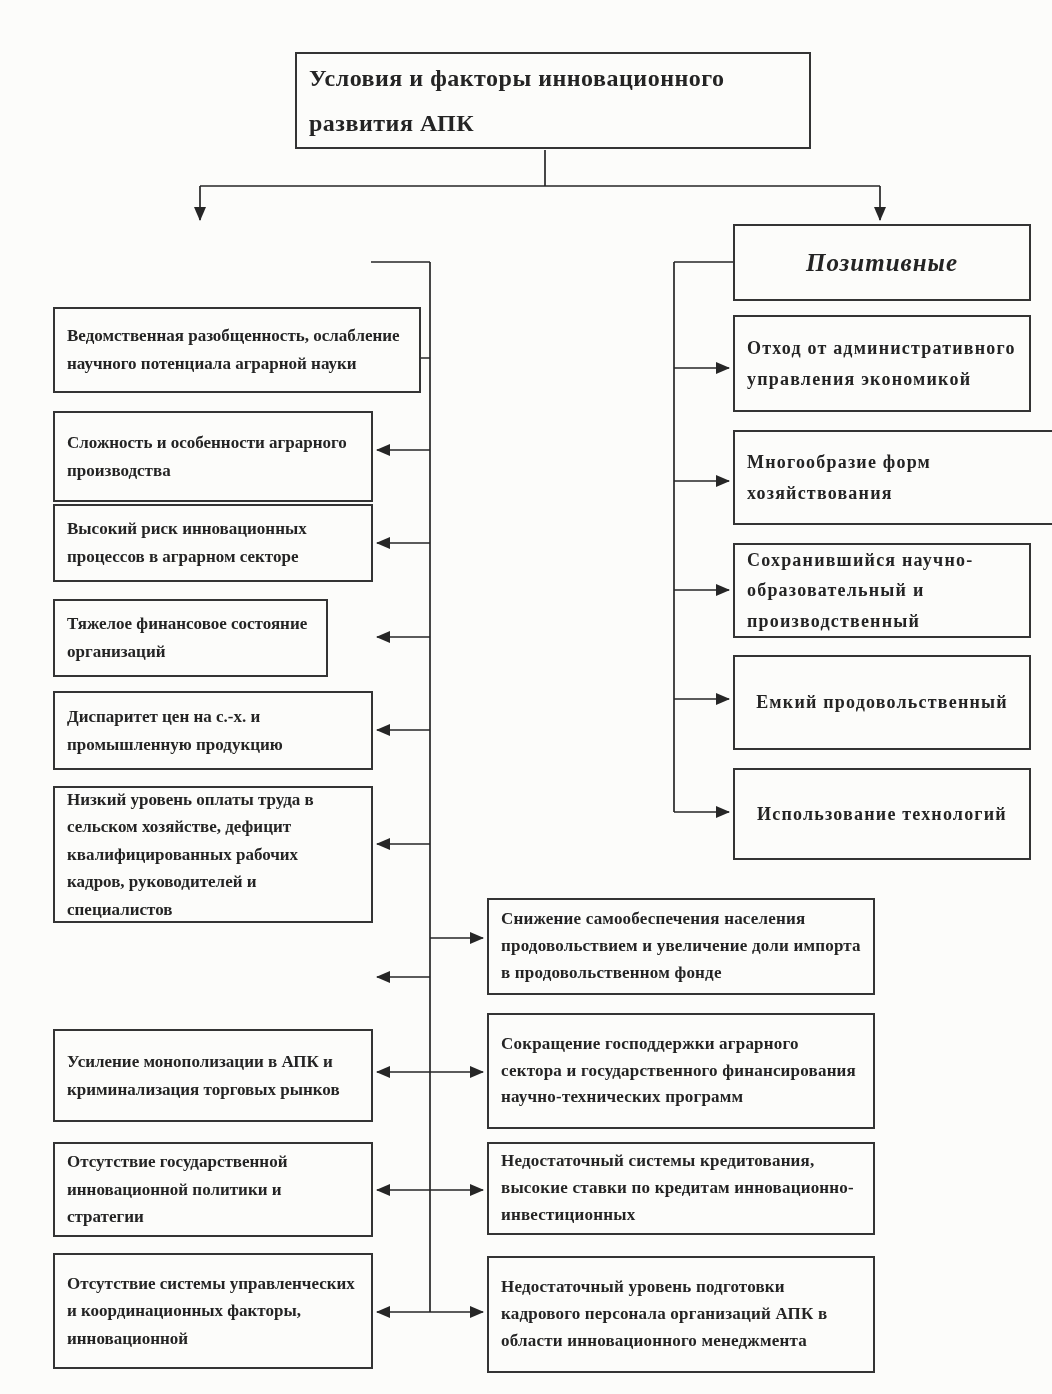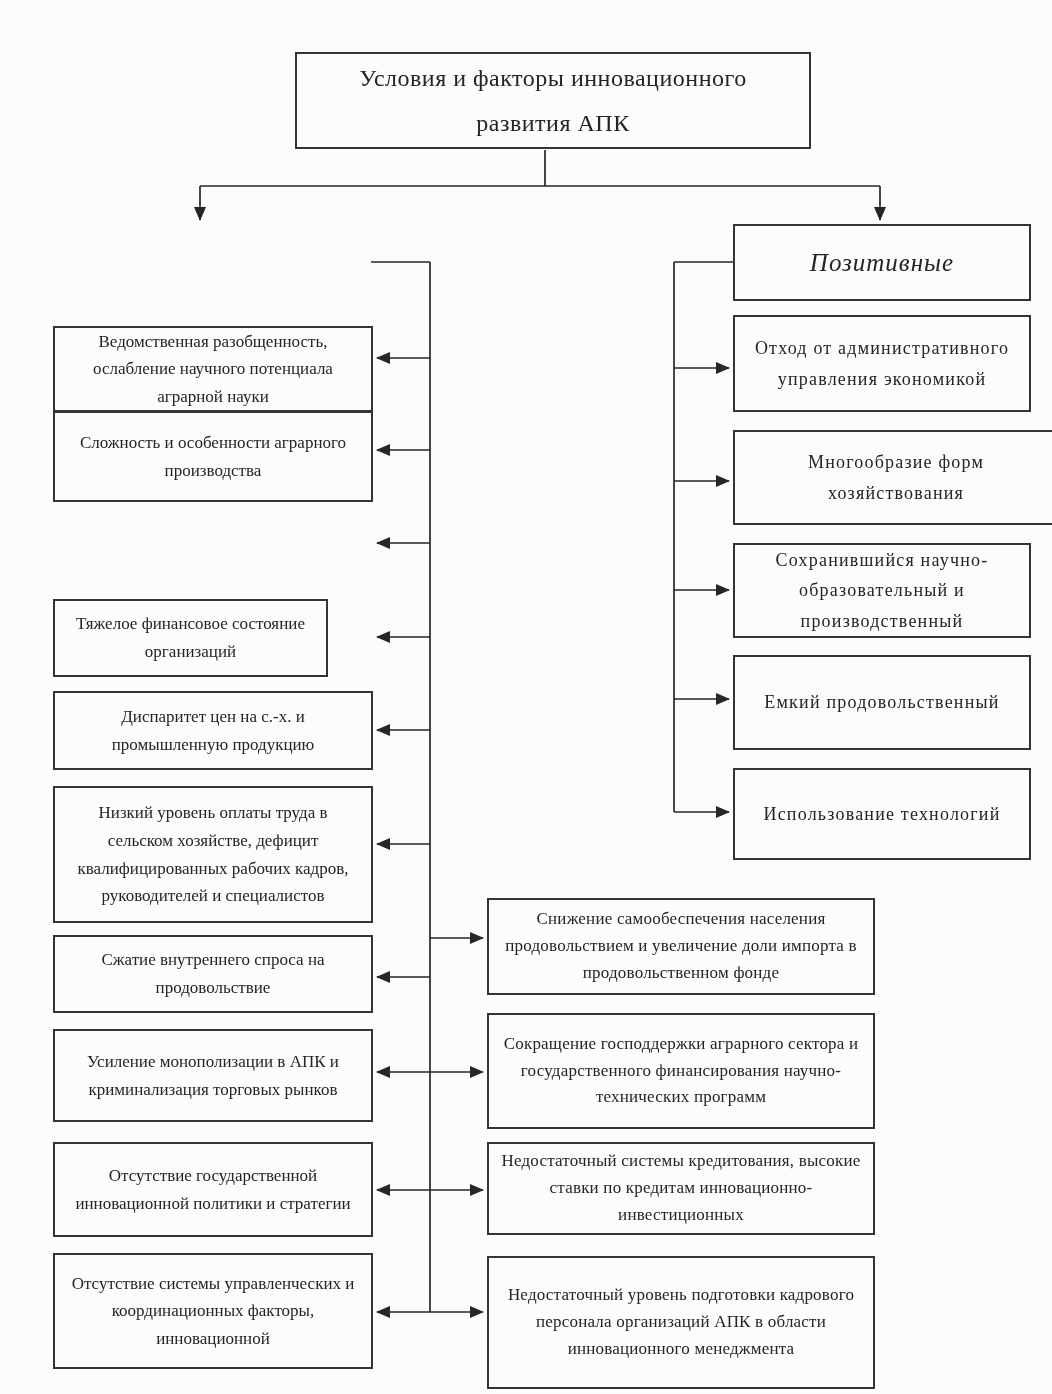--- a/index.html
+++ b/index.html
@@ -9,24 +9,23 @@
     font-family:"Liberation Serif","DejaVu Serif",serif;
     color:#242424;
   }
   .canvas{position:absolute;inset:0;width:1052px;height:1394px;}
   svg.wires{position:absolute;left:0;top:0;width:1052px;height:1394px;pointer-events:none;}
   .node{
     position:absolute;
     border:2px solid #343434;
     background:#fcfcfa;
     display:flex;align-items:center;justify-content:center;
-    text-align:center;
     box-sizing:border-box;
     padding:0 12px;
-    font-size:17px;line-height:1.6;
+    font-size:17px;line-height:1.6;font-weight:bold;
   }
   .node.title{font-size:24px;line-height:1.85;letter-spacing:0.5px;}
   .node.branch{font-style:italic;font-size:25px;letter-spacing:1px;}
   .node.pos{font-size:18px;line-height:1.7;letter-spacing:1.2px;}
   .node.mid{font-size:17px;line-height:1.58;letter-spacing:0.2px;}
   .node.neg{line-height:1.62;}
 </style>
 </head>
 <body>
 
@@ -76,37 +75,37 @@
   </svg>
 
   <div class="node title" style="left:295px;top:52px;width:516px;height:97px">
     <span>Условия и факторы инновационного развития АПК</span>
   </div>
 
   <div class="node branch" style="left:733px;top:224px;width:298px;height:77px">
     <span>Позитивные</span>
   </div>
 
-  <div class="node neg" style="left:53px;top:326px;width:320px;height:86px">
+  <div class="node neg" style="left:53px;top:307px;width:368px;height:86px">
     <span>Ведомственная разобщенность, ослабление научного потенциала аграрной науки</span>
   </div>
   <div class="node neg" style="left:53px;top:411px;width:320px;height:91px">
     <span>Сложность и особенности аграрного производства</span>
+  </div>
+  <div class="node neg" style="left:53px;top:504px;width:320px;height:78px">
+    <span>Высокий риск инновационных процессов в аграрном секторе</span>
   </div>
   <div class="node neg" style="left:53px;top:599px;width:275px;height:78px">
     <span>Тяжелое финансовое состояние организаций</span>
   </div>
   <div class="node neg" style="left:53px;top:691px;width:320px;height:79px">
     <span>Диспаритет цен на с.-х. и промышленную продукцию</span>
   </div>
   <div class="node neg" style="left:53px;top:786px;width:320px;height:137px">
     <span>Низкий уровень оплаты труда в сельском хозяйстве, дефицит квалифицированных рабочих кадров, руководителей и специалистов</span>
-  </div>
-  <div class="node neg" style="left:53px;top:935px;width:320px;height:78px">
-    <span>Сжатие внутреннего спроса на продовольствие</span>
   </div>
   <div class="node neg" style="left:53px;top:1029px;width:320px;height:93px">
     <span>Усиление монополизации в АПК и криминализация торговых рынков</span>
   </div>
   <div class="node neg" style="left:53px;top:1142px;width:320px;height:95px">
     <span>Отсутствие государственной инновационной политики и стратегии</span>
   </div>
   <div class="node neg" style="left:53px;top:1253px;width:320px;height:116px">
     <span>Отсутствие системы управленческих и координационных факторы, инновационной</span>
   </div>
@@ -129,17 +128,17 @@
 
   <div class="node mid" style="left:487px;top:898px;width:388px;height:97px">
     <span>Снижение самообеспечения населения продовольствием и увеличение доли импорта в продовольственном фонде</span>
   </div>
   <div class="node mid" style="left:487px;top:1013px;width:388px;height:116px">
     <span>Сокращение господдержки аграрного сектора и государственного финансирования научно-технических программ</span>
   </div>
   <div class="node mid" style="left:487px;top:1142px;width:388px;height:93px">
     <span>Недостаточный системы кредитования, высокие ставки по кредитам инновационно-инвестиционных</span>
   </div>
-  <div class="node mid" style="left:487px;top:1256px;width:388px;height:133px">
+  <div class="node mid" style="left:487px;top:1256px;width:388px;height:117px">
     <span>Недостаточный уровень подготовки кадрового персонала организаций АПК в области инновационного менеджмента</span>
   </div>
 
 </div>
 
 </body></html>

